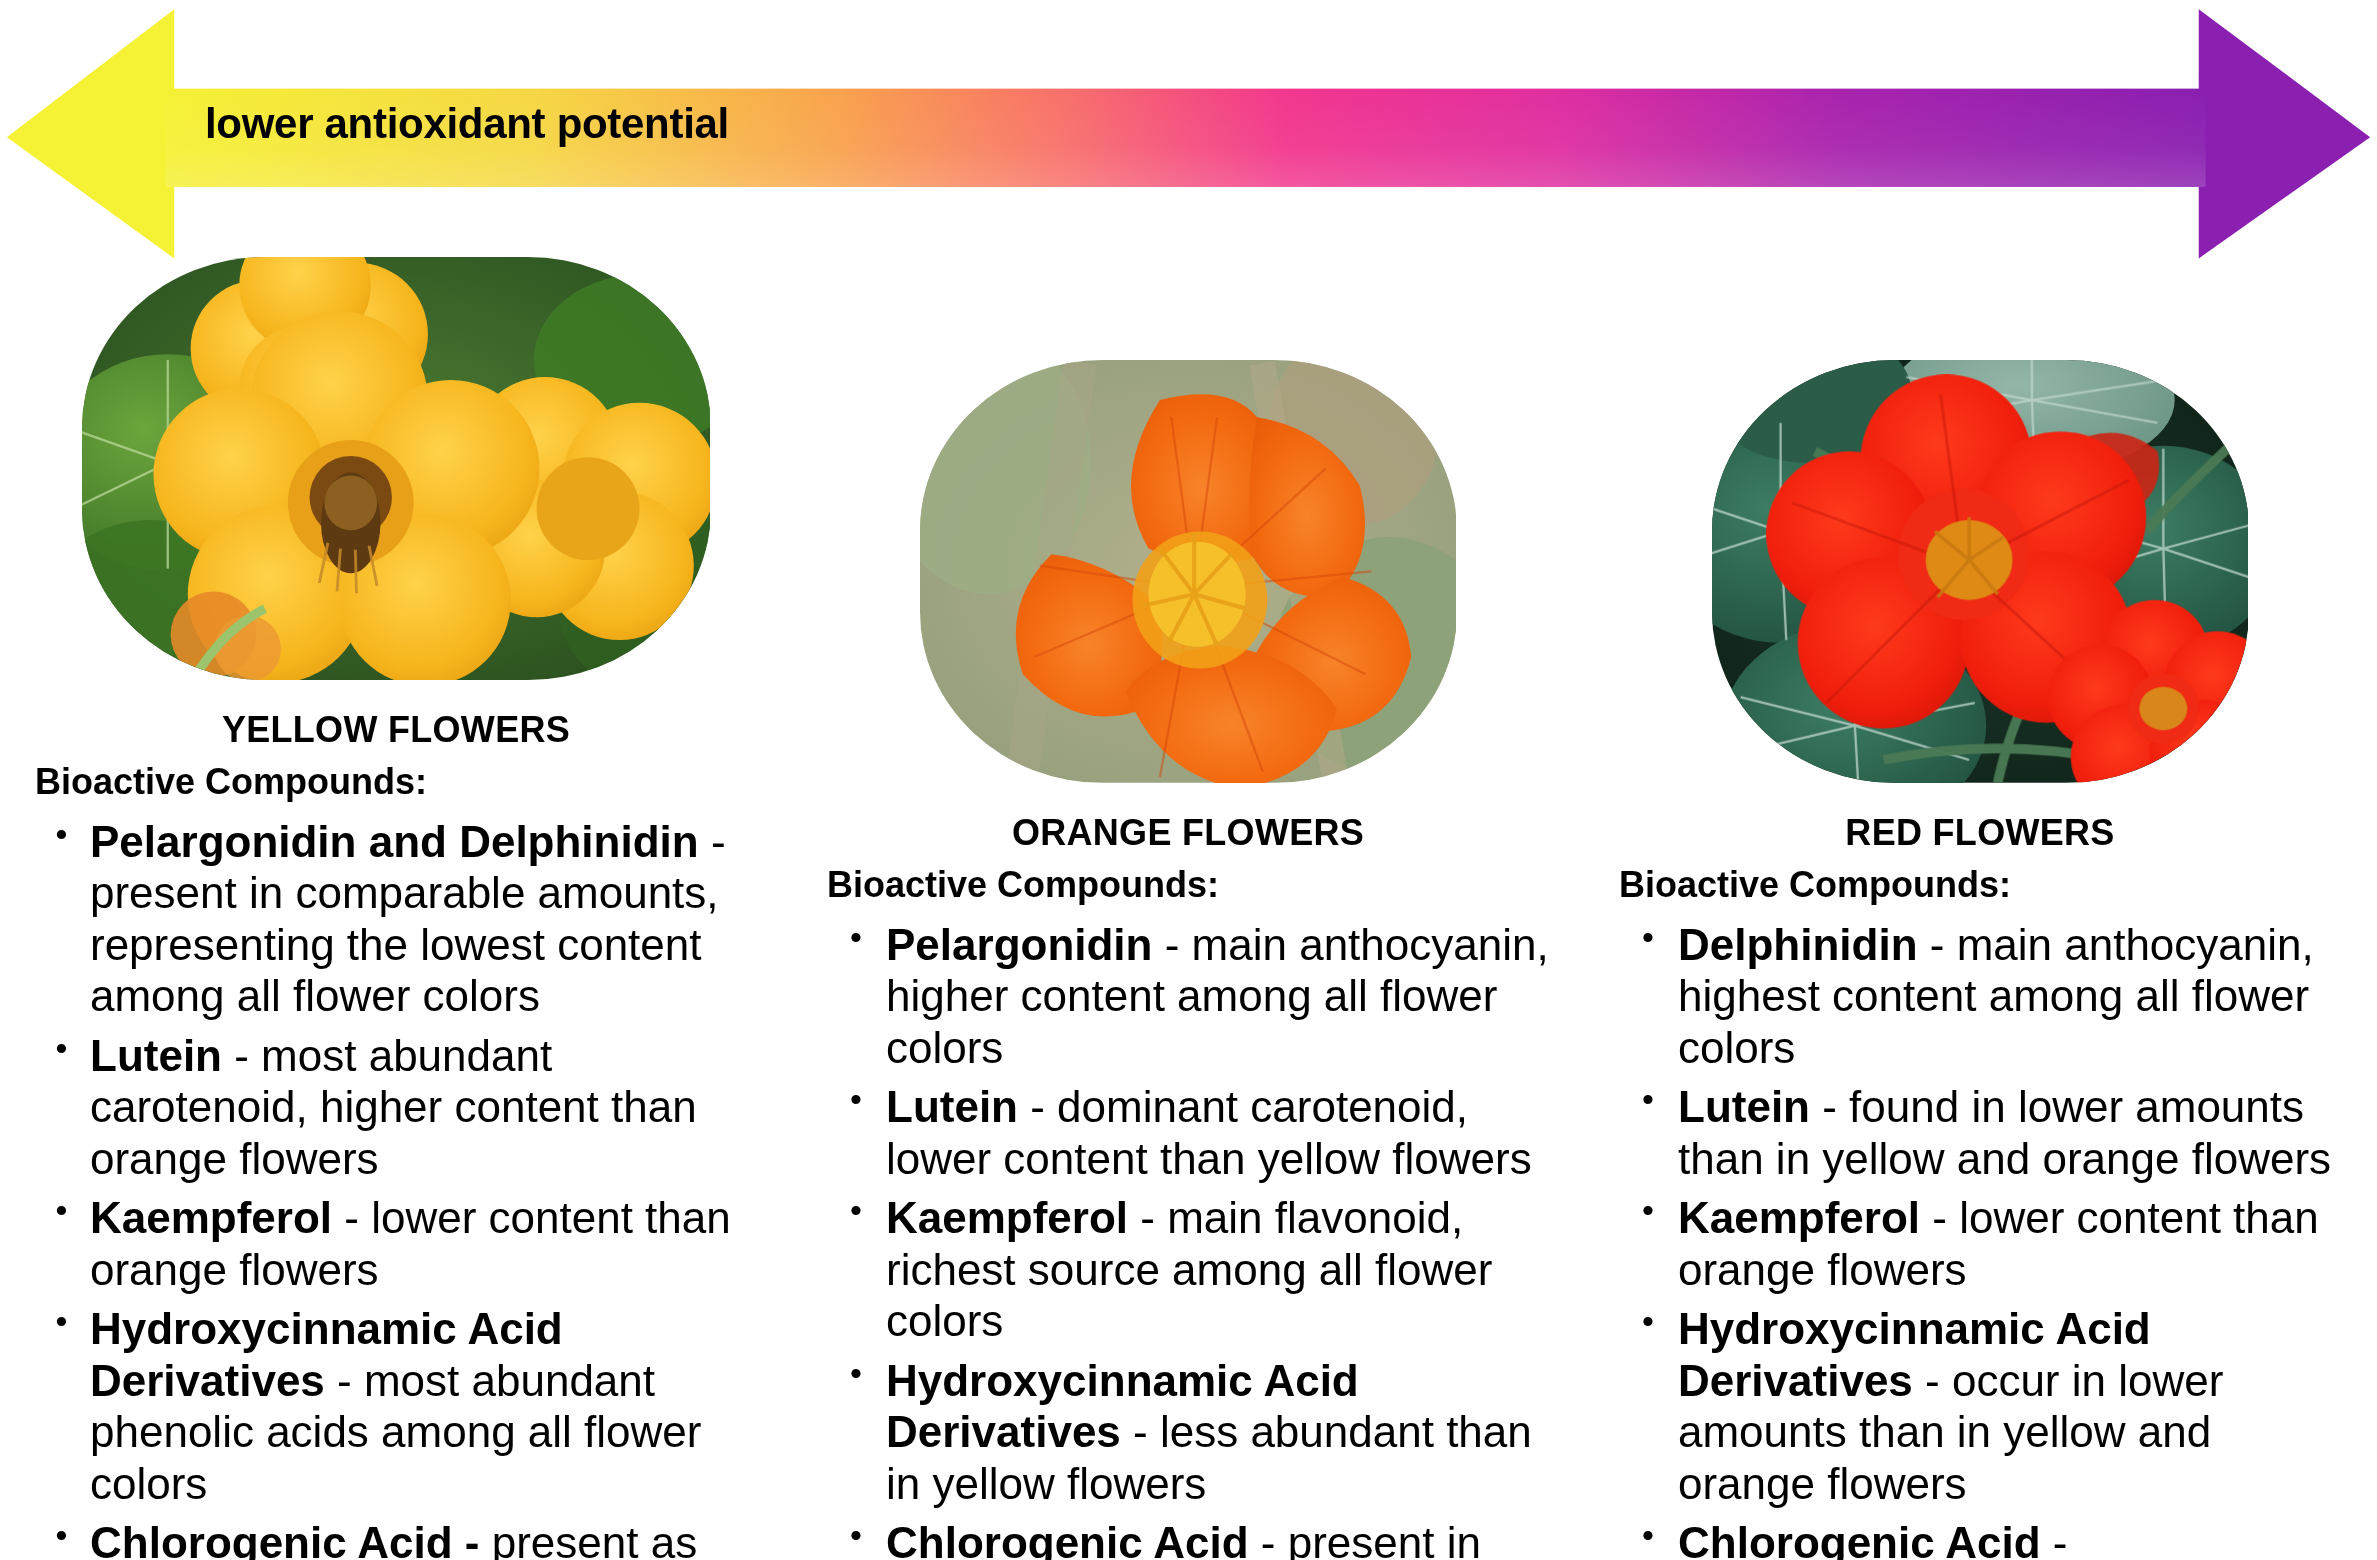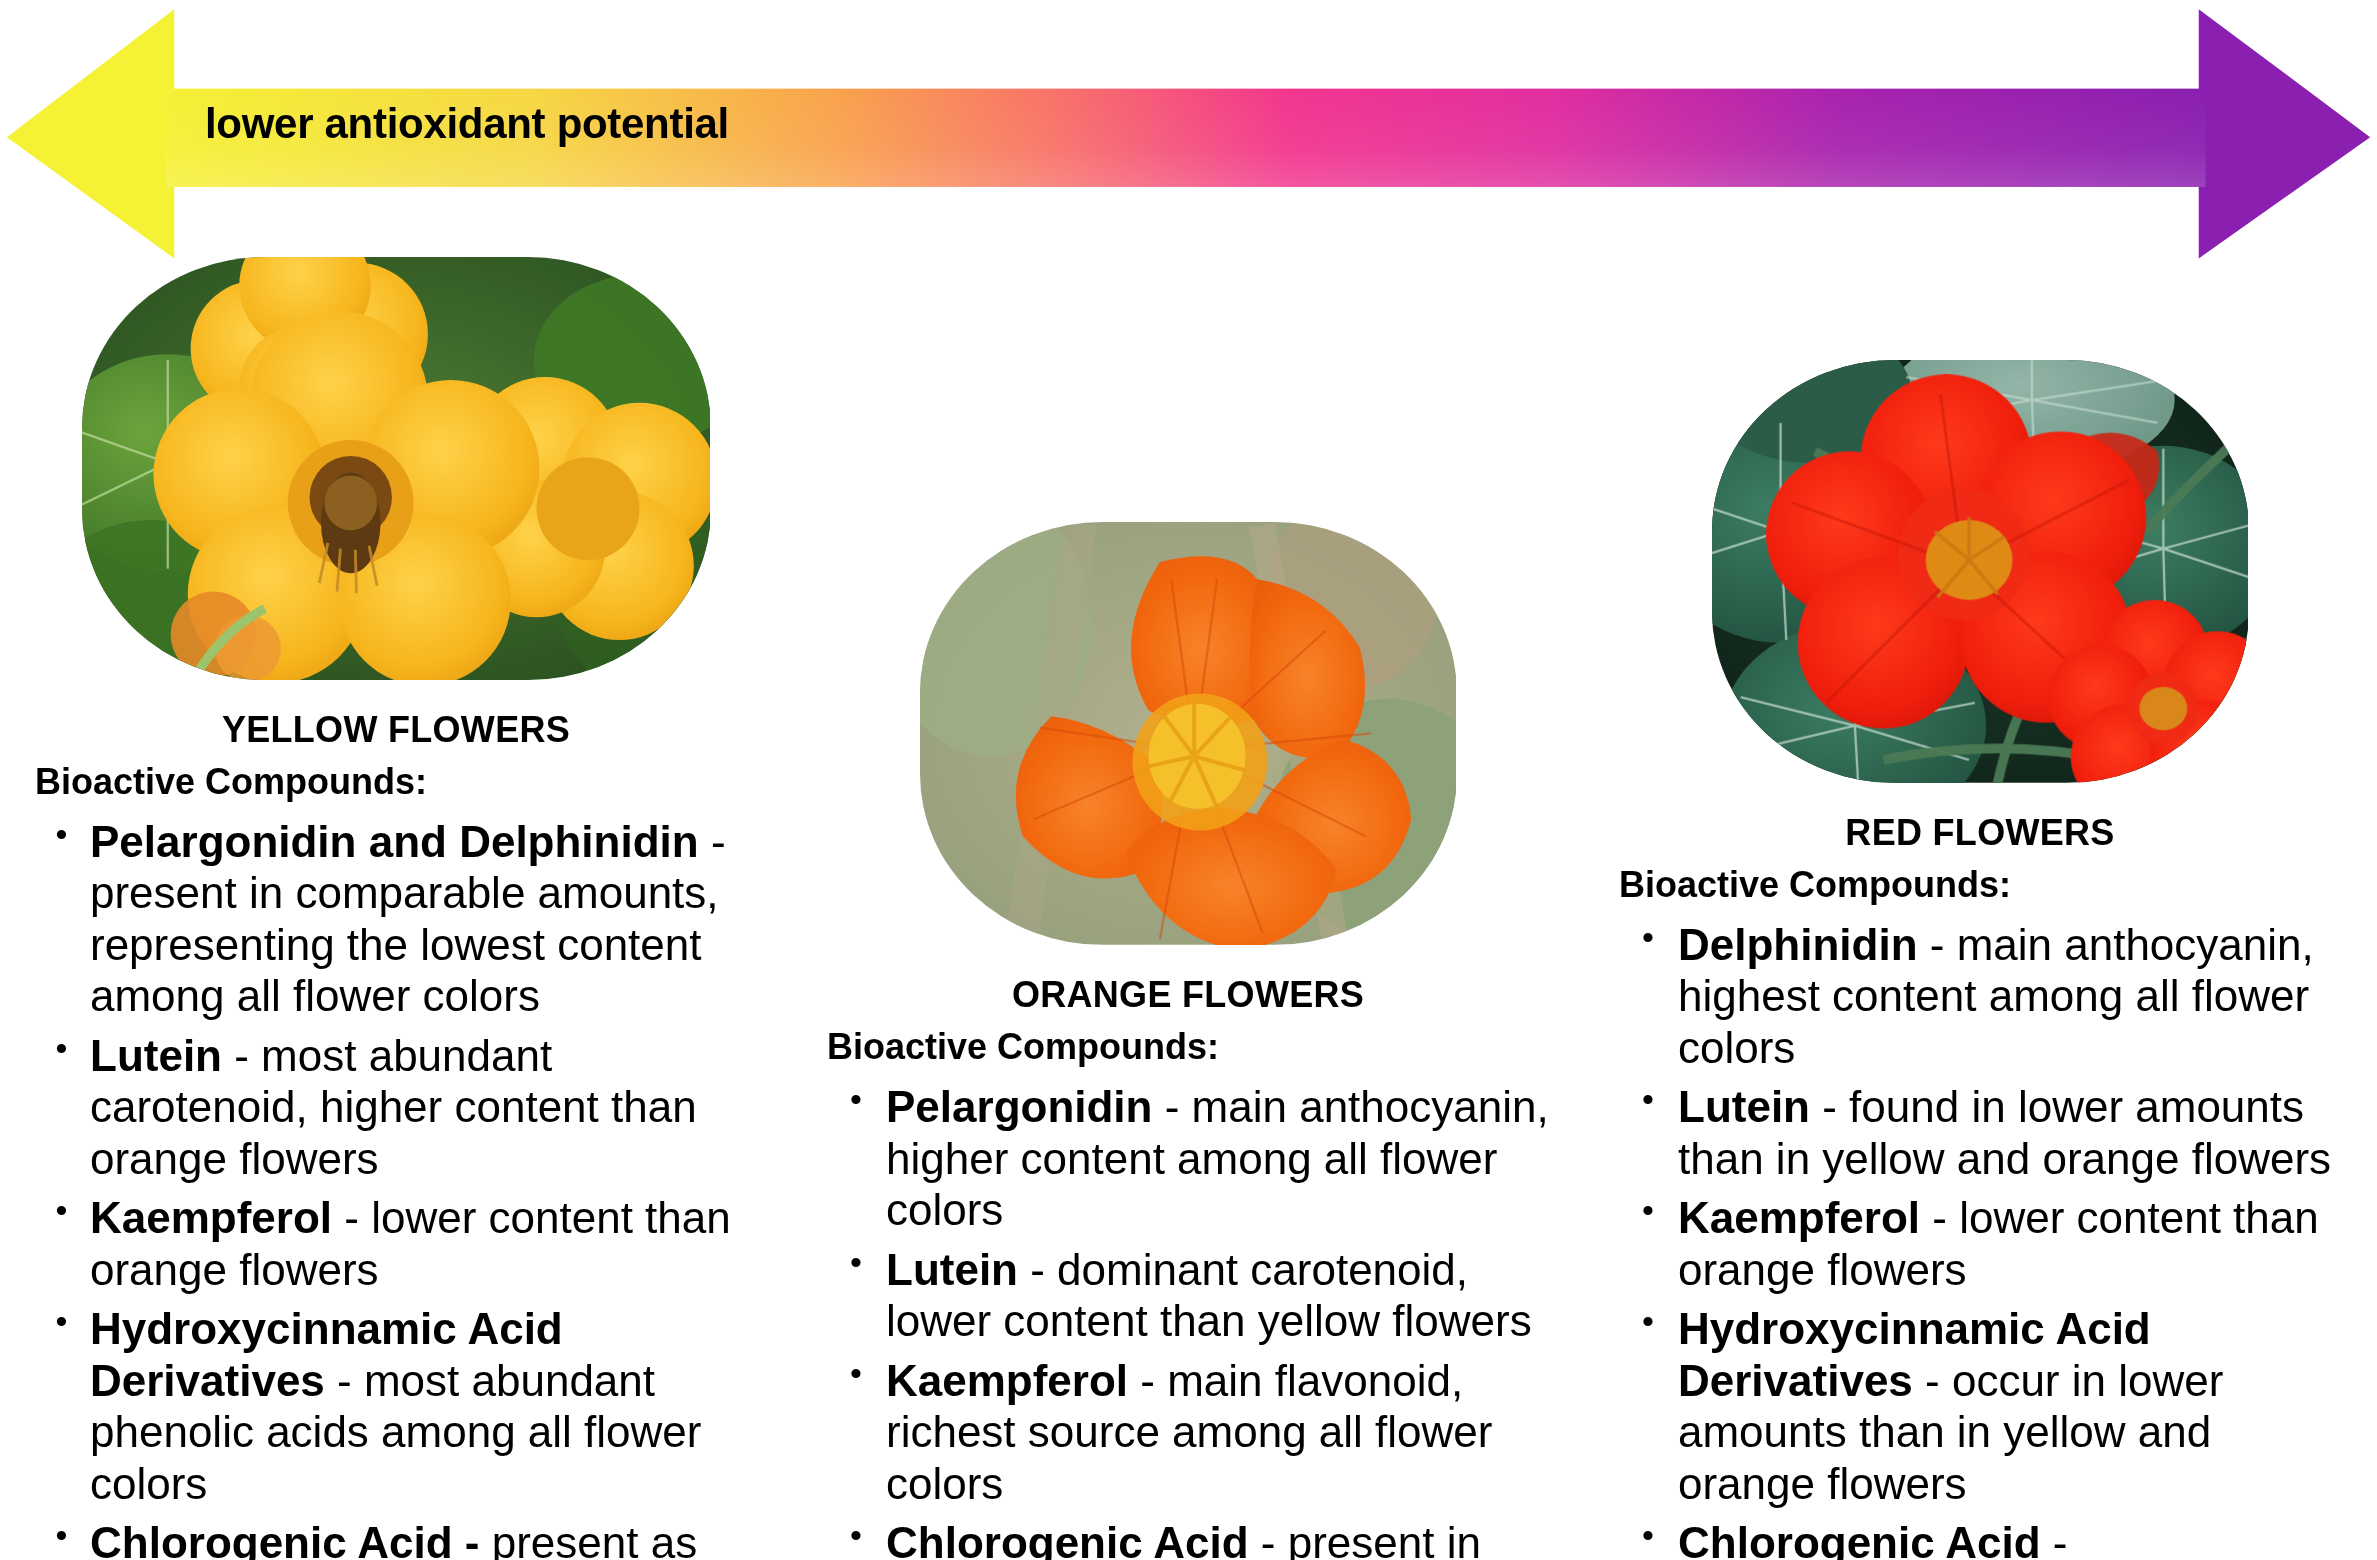--- a/index.html
+++ b/index.html
@@ -314,20 +314,21 @@
           </g>
         </svg>
       </div>
     </div>
     <div class="col-heading">ORANGE FLOWERS</div>
     <div class="subheading">Bioactive Compounds:</div>
     <ul class="bullets">
       <li><b>Pelargonidin</b><span> - main anthocyanin, higher content among all flower colors</span></li>
       <li><b>Lutein</b><span> - dominant carotenoid, lower content than yellow flowers</span></li>
       <li><b>Kaempferol</b><span> - main flavonoid, richest source among all flower colors</span></li>
+      <li><b>Hydroxycinnamic Acid Derivatives</b><span> - less abundant than in yellow flowers</span></li>
       <li><b>Chlorogenic Acid</b><span> - present in significant amounts, lower than the total hydroxycinnamic acid derivatives in yellow flowers</span></li>
     </ul>
   </div>
 
   <div class="column col-red">
     <div class="photo-wrap">
       <div class="photo narrow">
         <svg class="photo-inner" viewBox="0 0 940 740" preserveAspectRatio="xMidYMid slice">
           <defs>
             <radialGradient id="rBg" cx="50%" cy="50%" r="80%">

